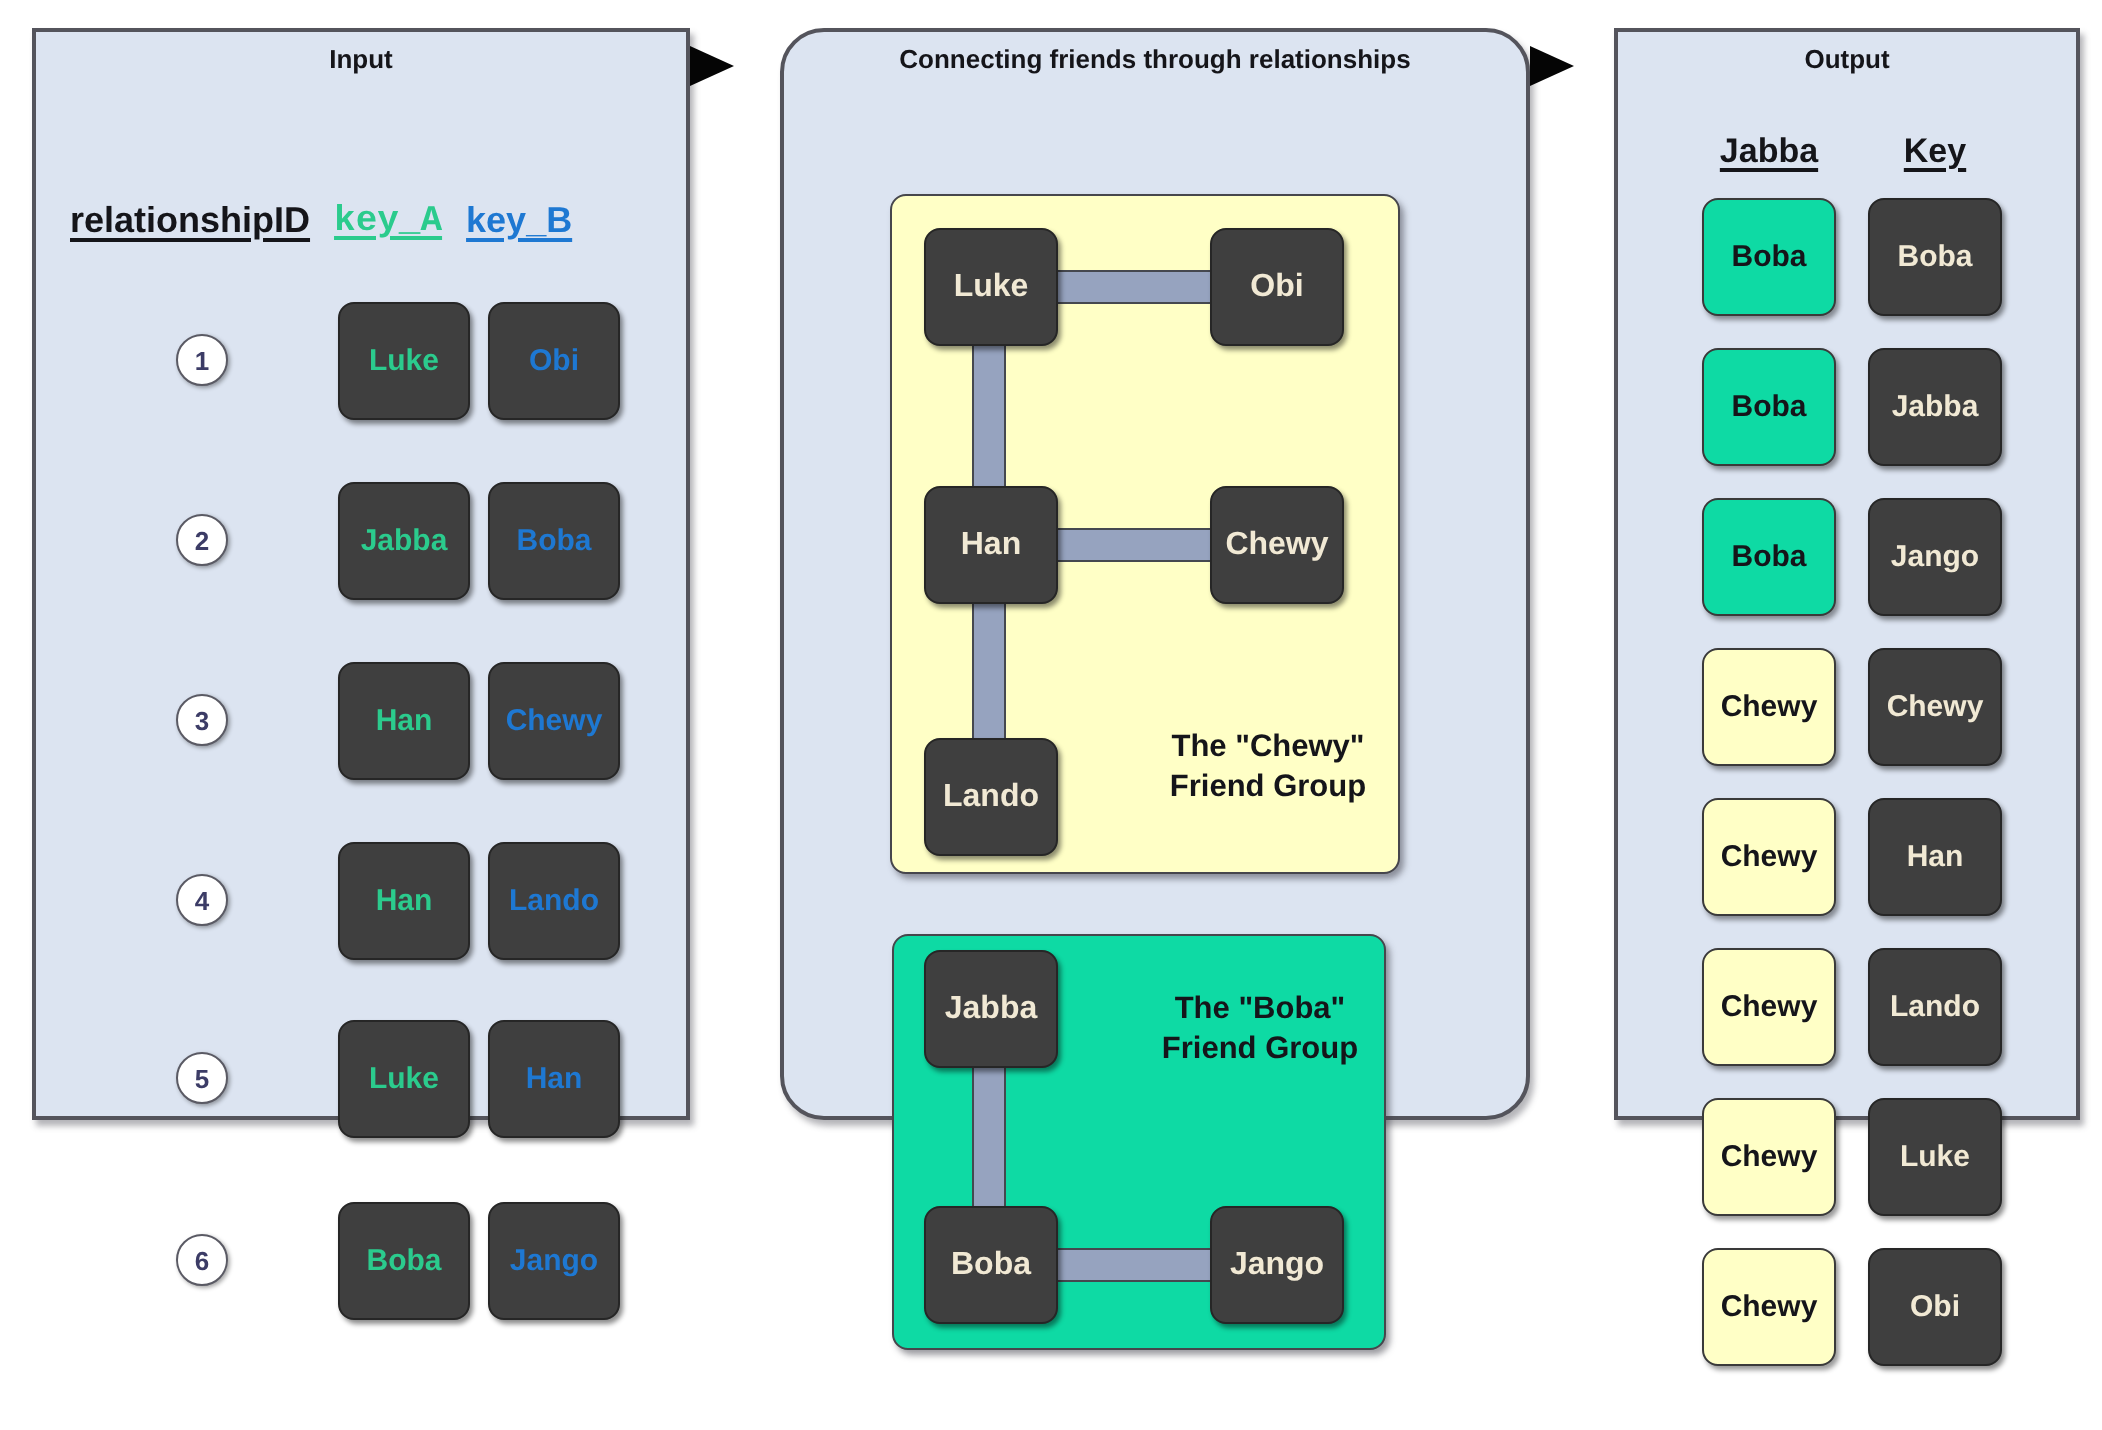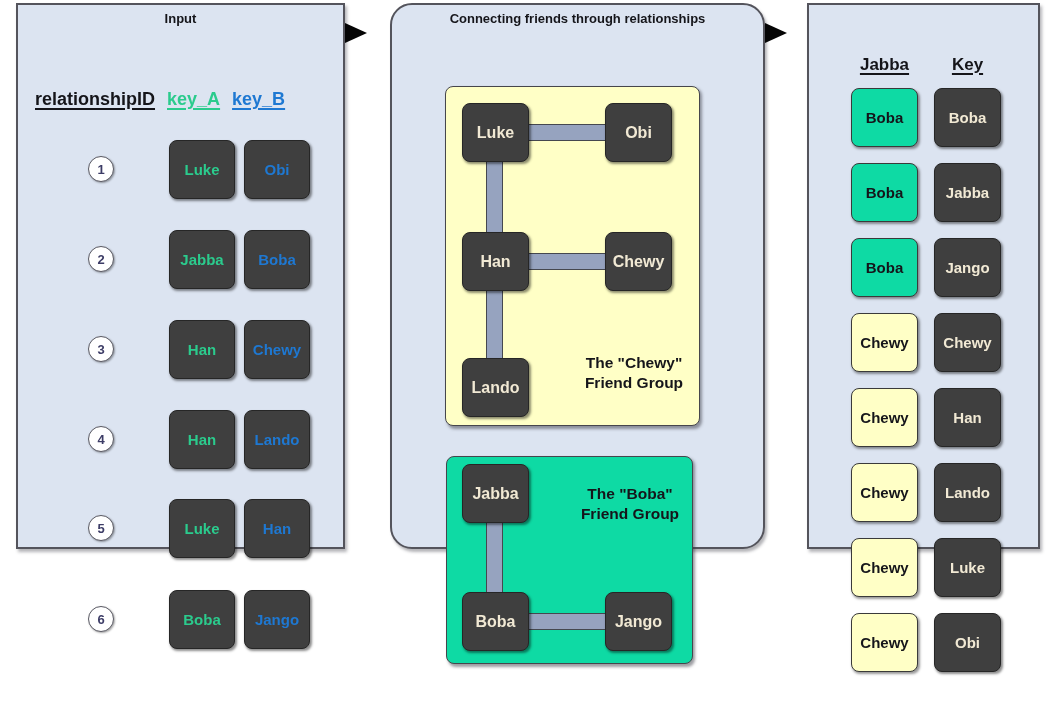--- a/index.html
+++ b/index.html
@@ -1,20 +1,20 @@
 <!DOCTYPE html>
 <html><head>
 <meta charset="utf-8">
 <style>
   * { margin:0; padding:0; box-sizing:border-box; }
   body { background:#ffffff; font-family:"Liberation Sans", sans-serif; }
   .canvas { position:relative; width:1051px; height:715px; background:#ffffff; overflow:hidden; }
 
   .panel {
-    position:absolute; top:3px; height:546px;
+    position:absolute; top:14px; height:546px;
     background:#dce4f1; border:2px solid #54545c;
     box-shadow:2px 3px 3px rgba(90,90,100,0.45);
   }
   #panel-input   { left:16px;  width:329px; }
   #panel-diagram { left:390px; width:375px;border-radius:22px; }
   #panel-output  { left:807px; width:233px; }
 
   .panel-title {
     position:absolute; top:6px; left:0; right:0;
     text-align:center; font-weight:bold; font-size:13px; color:#15151a;
@@ -31,21 +31,21 @@
   
   .input-headers {
     position:absolute; top:84px; left:17px;
     display:flex; gap:12px; align-items:flex-end;
     font-weight:bold; font-size:18px;
   }
   .input-headers span {
     text-decoration:underline; text-decoration-thickness:2px; text-underline-offset:3px;
   }
   .hdr-id    { color:#15151a; }
-  .hdr-key-a { color:#2bcb8d; }
+  .hdr-key-a { color:#2bcb8d;font-family:Liberation Mono, monospace; }
   .hdr-key-b { color:#1e78d2; }
 
   .input-row { position:absolute; left:0; width:100%; height:59px; }
   .row-num {
     position:absolute; left:70px; top:16px; width:26px; height:26px;
     background:#ffffff; border:1.6px solid #5a5a64; border-radius:50%;
     display:flex; align-items:center; justify-content:center;
     font-size:13px; font-weight:bold; color:#3c3c66;
     box-shadow:1px 1px 2px rgba(0,0,0,0.35);
   }
@@ -191,20 +191,21 @@
       <div class="group-caption" id="boba-caption">
         <div>The "Boba"</div>
         <div>Friend Group</div>
       </div>
     </div>
   </div>
 
   <div class="flow-arrow" id="flow-arrow-2"></div>
 
   <div class="panel" id="panel-output">
+    <div class="panel-title">Output</div>
     <div class="output-headers">
       <span class="hdr-group">Jabba</span>
       <span class="hdr-key">Key</span>
     </div>
 
     <div class="output-rows">
       <div class="output-row">
         <div class="gcell gcell-green">Boba</div>
         <div class="nbox kcell">Boba</div>
       </div>

